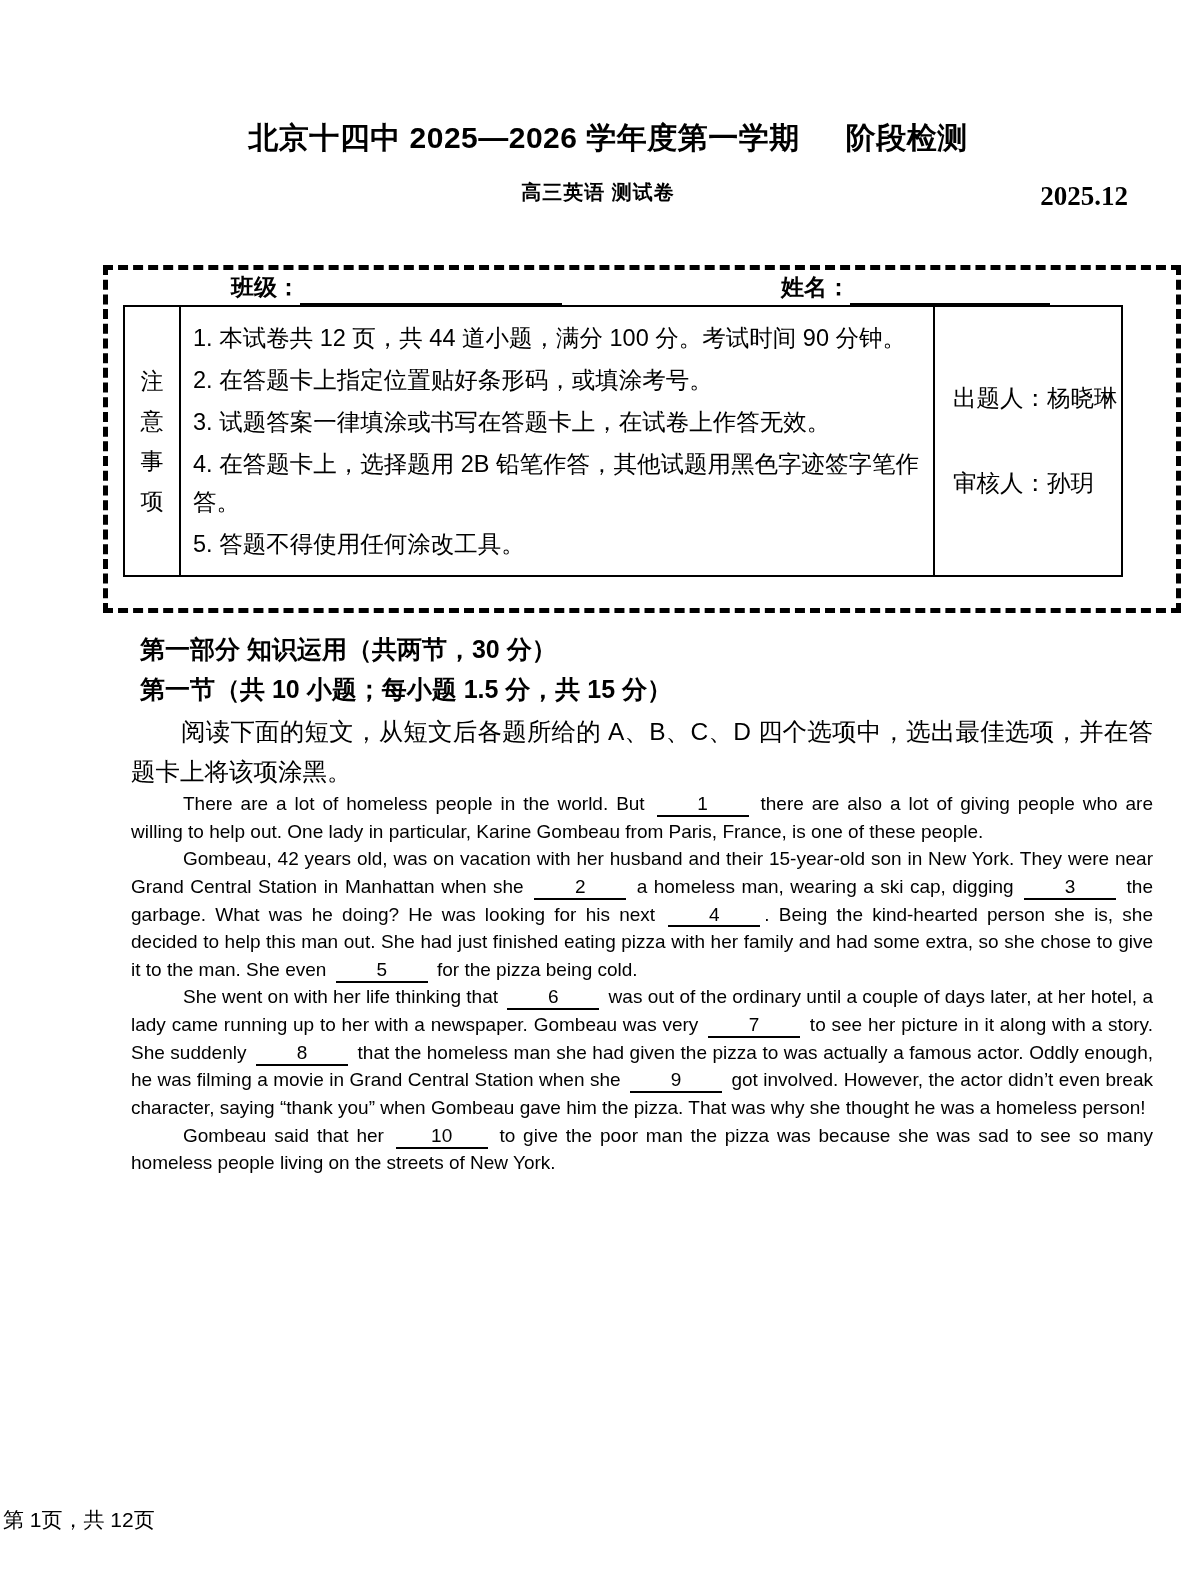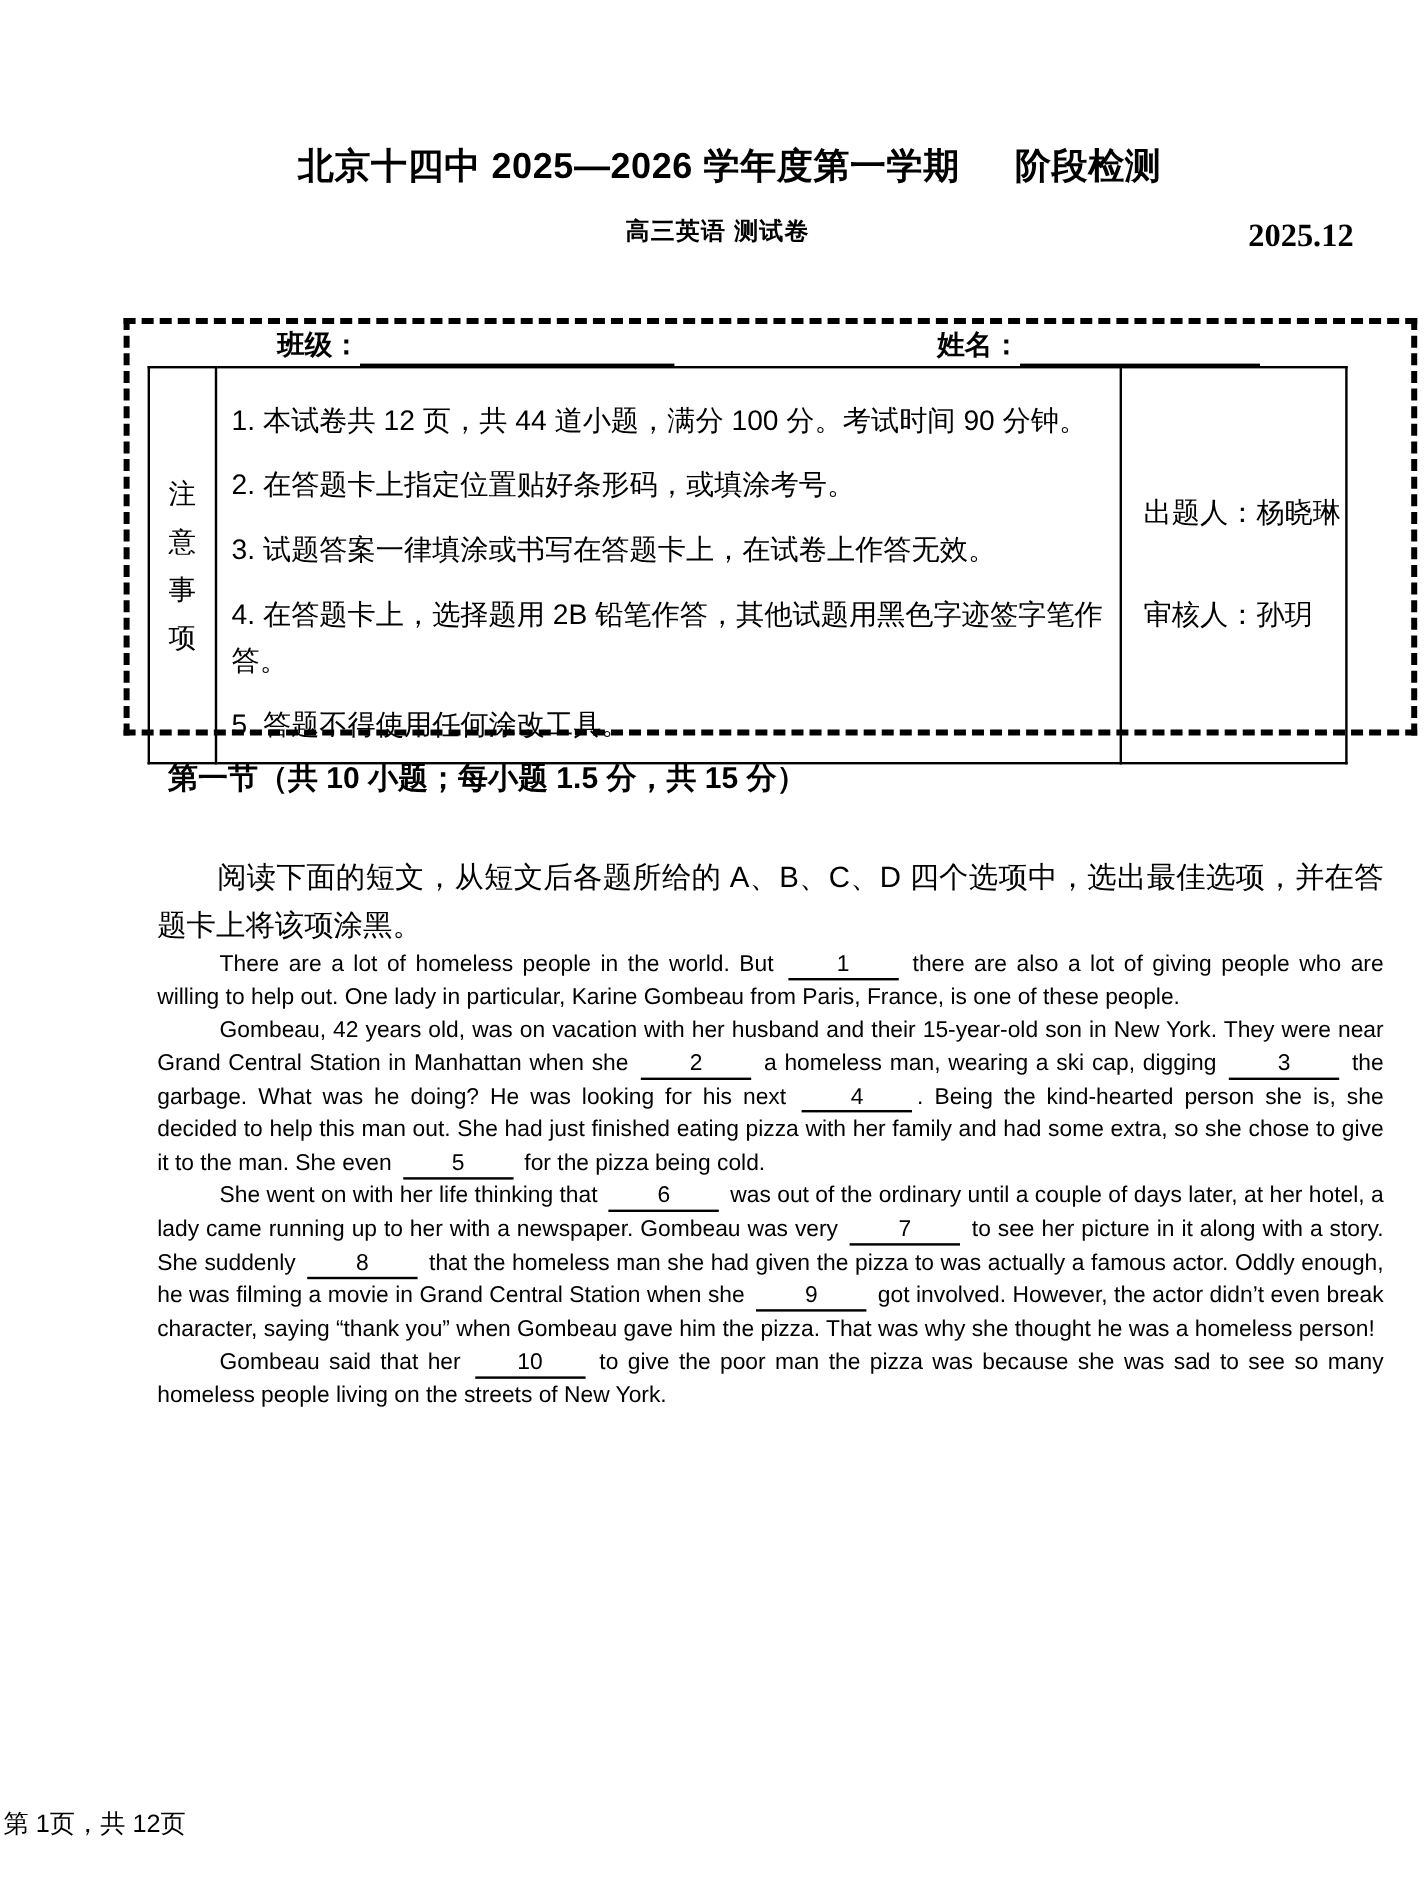--- a/index.html
+++ b/index.html
@@ -128,21 +128,21 @@
   .cell-label span { display: block; }
 
   .cell-items {
     width: 740px;
     padding: 8px 0 10px 12px !important;
     font-family: "Liberation Sans", "DejaVu Sans", sans-serif;
     font-size: 23.5px;
     line-height: 1.62;
   }
   .cell-items .item {
-    margin: 16px 0 2px 0;
+    margin: 4px 0 2px 0;
   }
 
   .cell-people {
     padding: 0 0 0 18px !important;
     font-family: Liberation Serif, serif;
     font-size: 23.5px;
     line-height: 1.6;
   }
   .cell-people .person { margin: 0; }
   .cell-people .person.first { margin-bottom: 48px; }
@@ -252,20 +252,21 @@
       </td>
       <td class="cell-people">
         <p class="person first">出题人：杨晓琳</p>
         <p class="person">审核人：孙玥</p>
       </td>
     </tr>
   </tbody>
     </table>
 
   <div class="section-heads">
+    <div class="sh">第一部分 知识运用（共两节，30 分）</div>
     <div class="sh">第一节（共 10 小题；每小题 1.5 分，共 15 分）</div>
   </div>
 
   <div class="instruction">阅读下面的短文，从短文后各题所给的 A、B、C、D 四个选项中，选出最佳选项，并在答题卡上将该项涂黑。</div>
 
   <div class="passage">
       <p>There are a lot of homeless people in the world. But <span class="blank">1</span> there are also a lot of giving people who are willing to help out. One lady in particular, Karine Gombeau from Paris, France, is one of these people.</p>
       <p>Gombeau, 42 years old, was on vacation with her husband and their 15-year-old son in New York. They were near Grand Central Station in Manhattan when she <span class="blank">2</span> a homeless man, wearing a ski cap, digging <span class="blank">3</span> the garbage. What was he doing? He was looking for his next <span class="blank">4</span>. Being the kind-hearted person she is, she decided to help this man out. She had just finished eating pizza with her family and had some extra, so she chose to give it to the man. She even <span class="blank">5</span> for the pizza being cold.</p>
       <p>She went on with her life thinking that <span class="blank">6</span> was out of the ordinary until a couple of days later, at her hotel, a lady came running up to her with a newspaper. Gombeau was very <span class="blank">7</span> to see her picture in it along with a story. She suddenly <span class="blank">8</span> that the homeless man she had given the pizza to was actually a famous actor. Oddly enough, he was filming a movie in Grand Central Station when she <span class="blank">9</span> got involved. However, the actor didn’t even break character, saying “thank you” when Gombeau gave him the pizza. That was why she thought he was a homeless person!</p>
       <p>Gombeau said that her <span class="blank">10</span> to give the poor man the pizza was because she was sad to see so many homeless people living on the streets of New York.</p>

